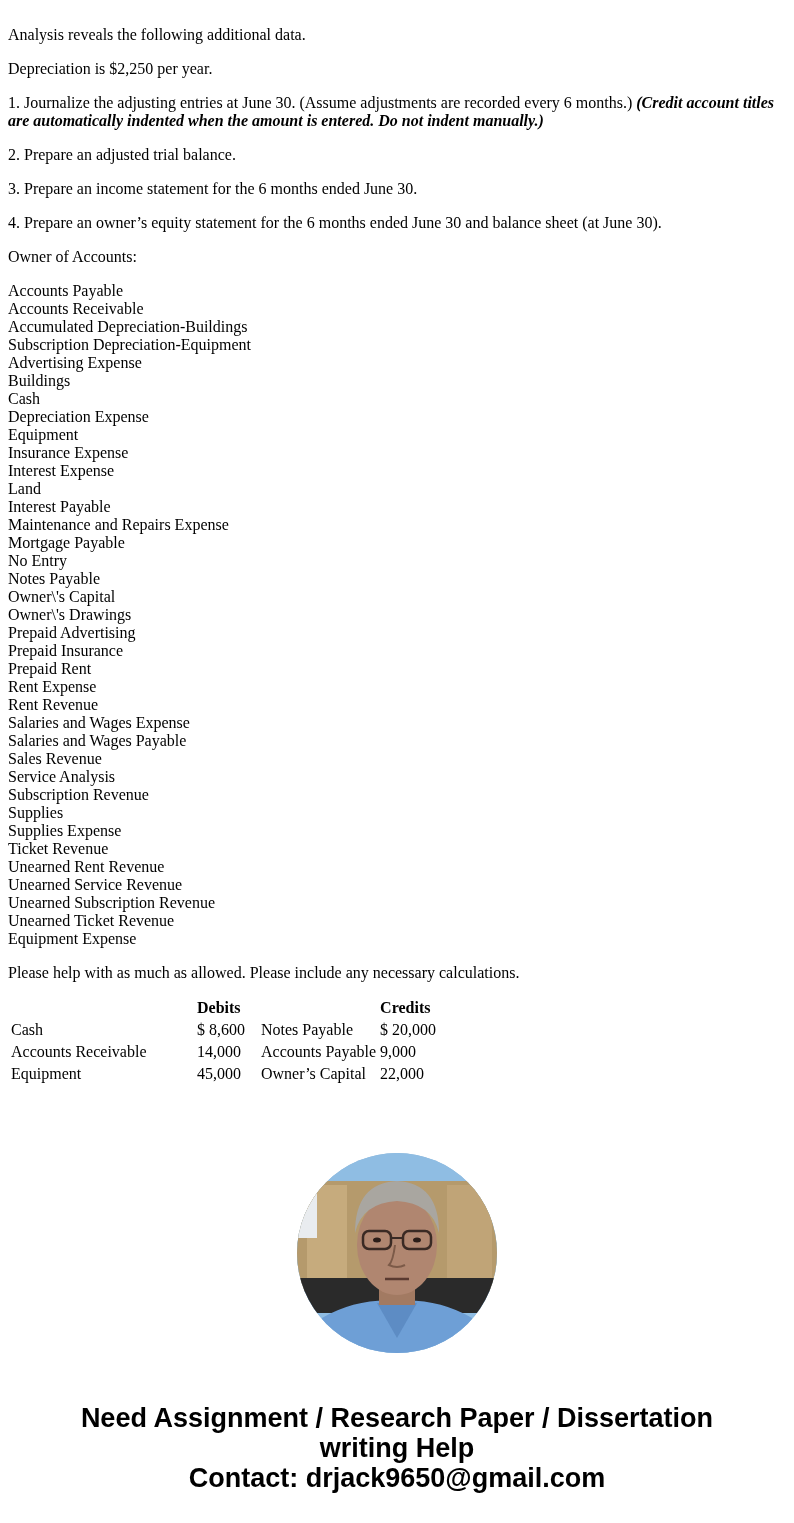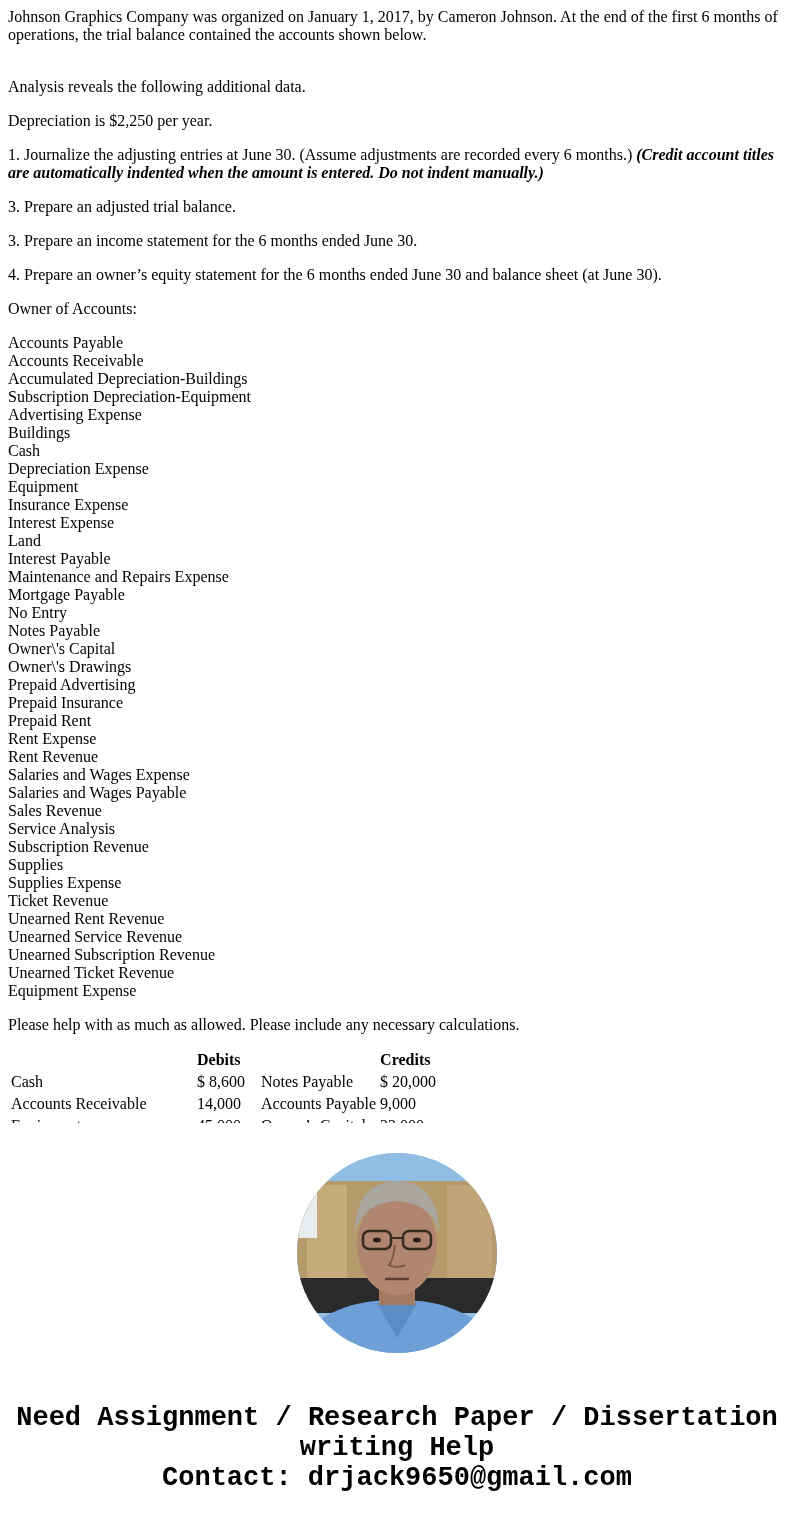--- a/index.html
+++ b/index.html
@@ -76,38 +76,37 @@
     }
     .photo-wrap svg {
       display: block;
     }
     .ad {
       position: absolute;
       left: 0;
       top: 1403px;
       width: 794px;
       text-align: center;
-      font-family: Liberation Mono, monospace;
+      font-family: Liberation Sans, sans-serif;
       font-weight: bold;
       font-size: 27px;
       line-height: 30px;
       color: #000000;
     }
     .ad div { margin: 0; }
   </style>
 </head>
 <body>
 
 <div class="content">
-  <p>Johnson Graphics Company was organized on January 1, 2017, by Cameron Johnson. At the end of the first 6 months of operations, the trial balance contained the accounts shown below.</p>
   <div class="spacer"></div>
   <p>Analysis reveals the following additional data.</p>
   <p>Depreciation is $2,250 per year.</p>
   <p><span>1. Journalize the adjusting entries at June 30. (Assume adjustments are recorded every 6 months.) </span><span class="emph">(Credit account titles are automatically indented when the amount is entered. Do not indent manually.)</span></p>
-  <p>3. Prepare an adjusted trial balance.</p>
+  <p>2. Prepare an adjusted trial balance.</p>
   <p>3. Prepare an income statement for the 6 months ended June 30.</p>
   <p>4. Prepare an owner’s equity statement for the 6 months ended June 30 and balance sheet (at June 30).</p>
   <p>Owner of Accounts:</p>
 
   <ul class="accounts">
     <li>Accounts Payable</li>
     <li>Accounts Receivable</li>
     <li>Accumulated Depreciation-Buildings</li>
     <li>Subscription Depreciation-Equipment</li>
     <li>Advertising Expense</li>

